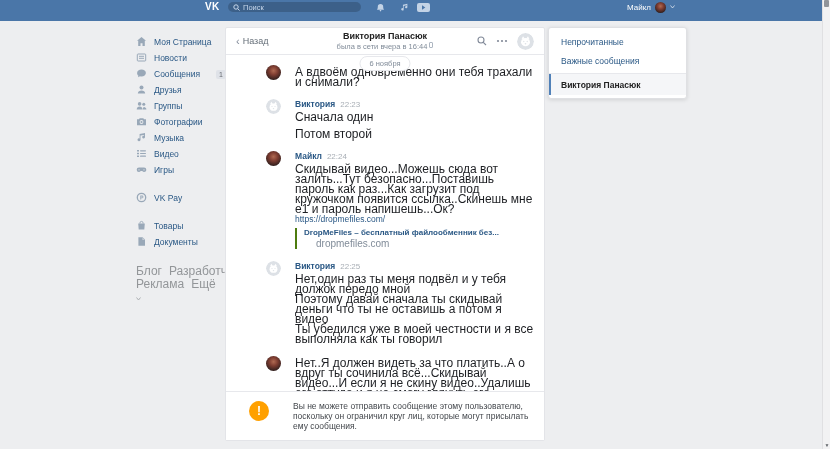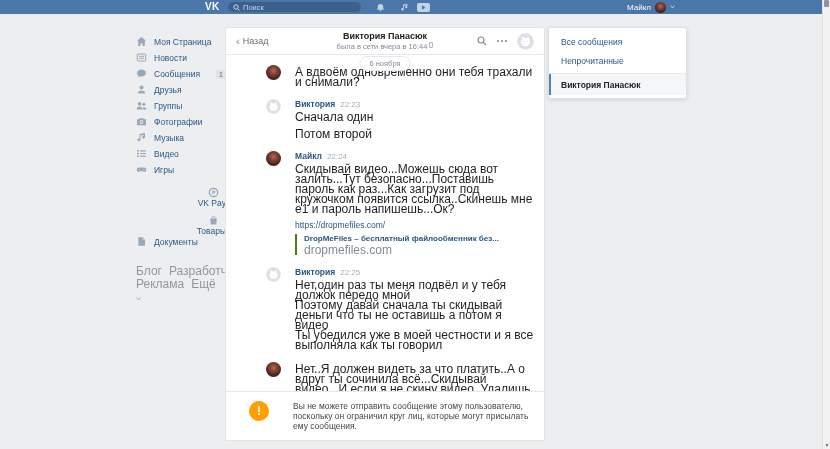--- a/index.html
+++ b/index.html
@@ -1,40 +1,40 @@
 <!DOCTYPE html>
 <html><head>
 <meta charset="utf-8">
 <style>
   * { margin:0; padding:0; box-sizing:border-box; }
   html,body { width:830px; height:449px; }
   body { position:relative; overflow:hidden; background:#edeef0; font-family:"Liberation Sans",sans-serif; }
 
   
-  .topbar { position:absolute; left:0; top:0; width:822px; height:14px; background:#4a76a8; z-index:10; }
+  .topbar { position:absolute; left:0; top:0; width:822px; height:21px; background:#4a76a8; z-index:10; }
   .tb-logo { position:absolute; left:205px; top:0; height:14px; line-height:14px; color:#fff; font-weight:700; font-size:10px; letter-spacing:.3px; cursor:pointer; }
   .tb-search { position:absolute; left:228px; top:2px; width:133px; height:10px; background:rgba(0,0,0,.18); border-radius:5px; display:flex; align-items:center; padding:0 5px; gap:3px; }
   .tb-search input { flex:1; min-width:0; background:transparent; border:0; outline:0; color:#fff; font-size:7.5px; font-family:inherit; }
   .tb-search input::placeholder { color:#c6d6e9; }
   .tb-ico { position:absolute; top:0; height:14px; display:flex; align-items:center; cursor:pointer; }
   .tb-user { position:absolute; left:627px; top:0; height:14px; display:flex; align-items:center; gap:4px; color:#fff; font-size:8px; cursor:pointer; }
   .tb-ava { width:11px; height:11px; border-radius:50%; }
   .avatar-photo { background:radial-gradient(circle at 50% 38%, #b06a52 0%, #7e3d31 35%, #33201e 75%, #201414 100%); }
 
   
   .scrollbar { position:absolute; right:0; top:0; width:8px; height:449px; background:#f2f2f3; border-left:1px solid #e0e0e2; z-index:20; }
   .sb-thumb { position:absolute; top:0; left:1px; width:5px; height:7px; background:#90949a; border-radius:1px; }
   .sb-arrow { position:absolute; bottom:1px; left:0; width:8px; text-align:center; font-size:5px; color:#606469; line-height:6px; cursor:pointer; }
 
   
   .sidebar { position:absolute; left:136px; top:31px; width:90px; }
   .side-item { display:flex; align-items:flex-end; height:16px; font-size:8.5px; color:#2a5885; cursor:pointer; white-space:nowrap; }
   .side-item .ic { width:11px; height:11px; margin-right:7px; color:#99a8b8; flex:none; display:flex; }
   .side-badge { margin-left:auto; background:#dfe2e8; color:#656a71; font-size:7px; line-height:9px; padding:0 3px; border-radius:2px; }
-  .mt12 { margin-top:12px;flex-direction:column; }
+  .mt12 { margin-top:12px; }
   .side-footer { margin-top:18px; font-size:12px; color:#939699; line-height:13px; }
   .side-footer span { margin-right:7px; cursor:pointer; }
 
   
   .chat { position:absolute; left:225px; top:27px; width:320px; height:414px; background:#fff; border:1px solid #e3e4e8; border-radius:2px; display:flex; flex-direction:column; z-index:5; }
   .chat-header { height:27px; flex:none; border-bottom:1px solid #e7e8ec; display:flex; align-items:center; padding:0 10px; position:relative; }
   .back { display:flex; align-items:center; gap:3px; color:#656e78; font-size:9px; cursor:pointer; z-index:2; }
   .back .chev { font-size:11px; line-height:9px; color:#828a99; }
   .ch-center { position:absolute; left:0; right:0; top:0; height:100%; display:flex; flex-direction:column; align-items:center; justify-content:center; pointer-events:none; }
   .ch-title { font-size:9px; font-weight:700; color:#222; }
@@ -47,24 +47,24 @@
   .messages { flex:1; position:relative; padding:10px 10px 0 40px; overflow:hidden; }
   .date-pill { position:absolute; top:1px; left:50%; transform:translateX(-50%); background:#fff; border:1px solid #e7e8ec; border-radius:9px; padding:2px 9px; font-size:7.5px; color:#818c99; z-index:6; white-space:nowrap; }
   .msg { display:flex; margin-bottom:12px; }
   .m-ava { width:15px; height:15px; border-radius:50%; margin-right:14px; flex:none; overflow:hidden; cursor:pointer; }
   .m-body { flex:1; min-width:0; }
   .m-head { font-size:8.5px; line-height:10px; }
   .m-name { font-weight:700; color:#2a5885; cursor:pointer; }
   .m-time { color:#a8aeb5; margin-left:5px; font-size:8px; }
   .m-text { font-size:12px; line-height:10px; color:#1d1f23; margin-top:2px; white-space:pre-line; }
   .m-text + .m-text { margin-top:7px; }
-  .m-link { margin-top:6px; font-size:8.5px; color:#2a5885; cursor:pointer; }
+  .m-link { font-size:8.5px; color:#2a5885; cursor:pointer; }
   .m-attach { margin-top:4px; border-left:2px solid #4d7c0f; padding-left:7px; cursor:pointer; }
   .at-title { font-size:8px; font-weight:700; color:#2a5885; line-height:10px; }
-  .at-domain { font-size:12px; color:#818c99; line-height:10px; margin-top:1px; }
+  .at-domain { font-size:10px; color:#818c99; line-height:10px; margin-top:1px;margin-left:12px; }
 
   .warning { flex:none; border-top:1px solid #e7e8ec; display:flex; gap:24px; padding:9px 8px 9px 23px; background:#fff; align-items:flex-start; }
   .warn-ico { width:20px; height:20px; border-radius:50%; background:#ffa000; color:#fff; font-weight:700; font-size:12px; display:flex; align-items:center; justify-content:center; flex:none; }
   .warn-text { font-size:8.5px; line-height:10px; color:#43474c; max-width:243px; }
 
   
   .dropdown { position:absolute; left:548px; top:27px; width:139px; background:#fff; border:1px solid #dfe0e3; border-radius:3px; box-shadow:0 1px 4px rgba(0,0,0,.12); padding:4px 0 3px; z-index:8; }
   .dd-item { height:19px; display:flex; align-items:center; padding:0 12px; font-size:8.5px; color:#2a5885; cursor:pointer; }
   .dd-div { border-top:1px solid #e7e8ec; margin-top:3px; }
   .dd-sel { height:21px; display:flex; align-items:center; padding:0 10px; font-size:8.5px; font-weight:700; color:#222; background:#f5f6f8; border-left:2px solid #5181b8; cursor:pointer; }
@@ -368,17 +368,17 @@
     </div>
   </div>
 
   <div class="warning">
     <span class="warn-ico">!</span>
     <span class="warn-text">Вы не можете отправить сообщение этому пользователю, поскольку он ограничил круг лиц, которые могут присылать ему сообщения.</span>
   </div>
 </div>
 
 <div class="dropdown">
-  <div class="dd-item">Все сообщения</div>
   <div class="dd-item">Непрочитанные</div>
+  <div class="dd-item">Важные сообщения</div>
   <div class="dd-div"></div>
   <div class="dd-sel">Виктория Панасюк</div>
 </div>
 
 </body></html>

